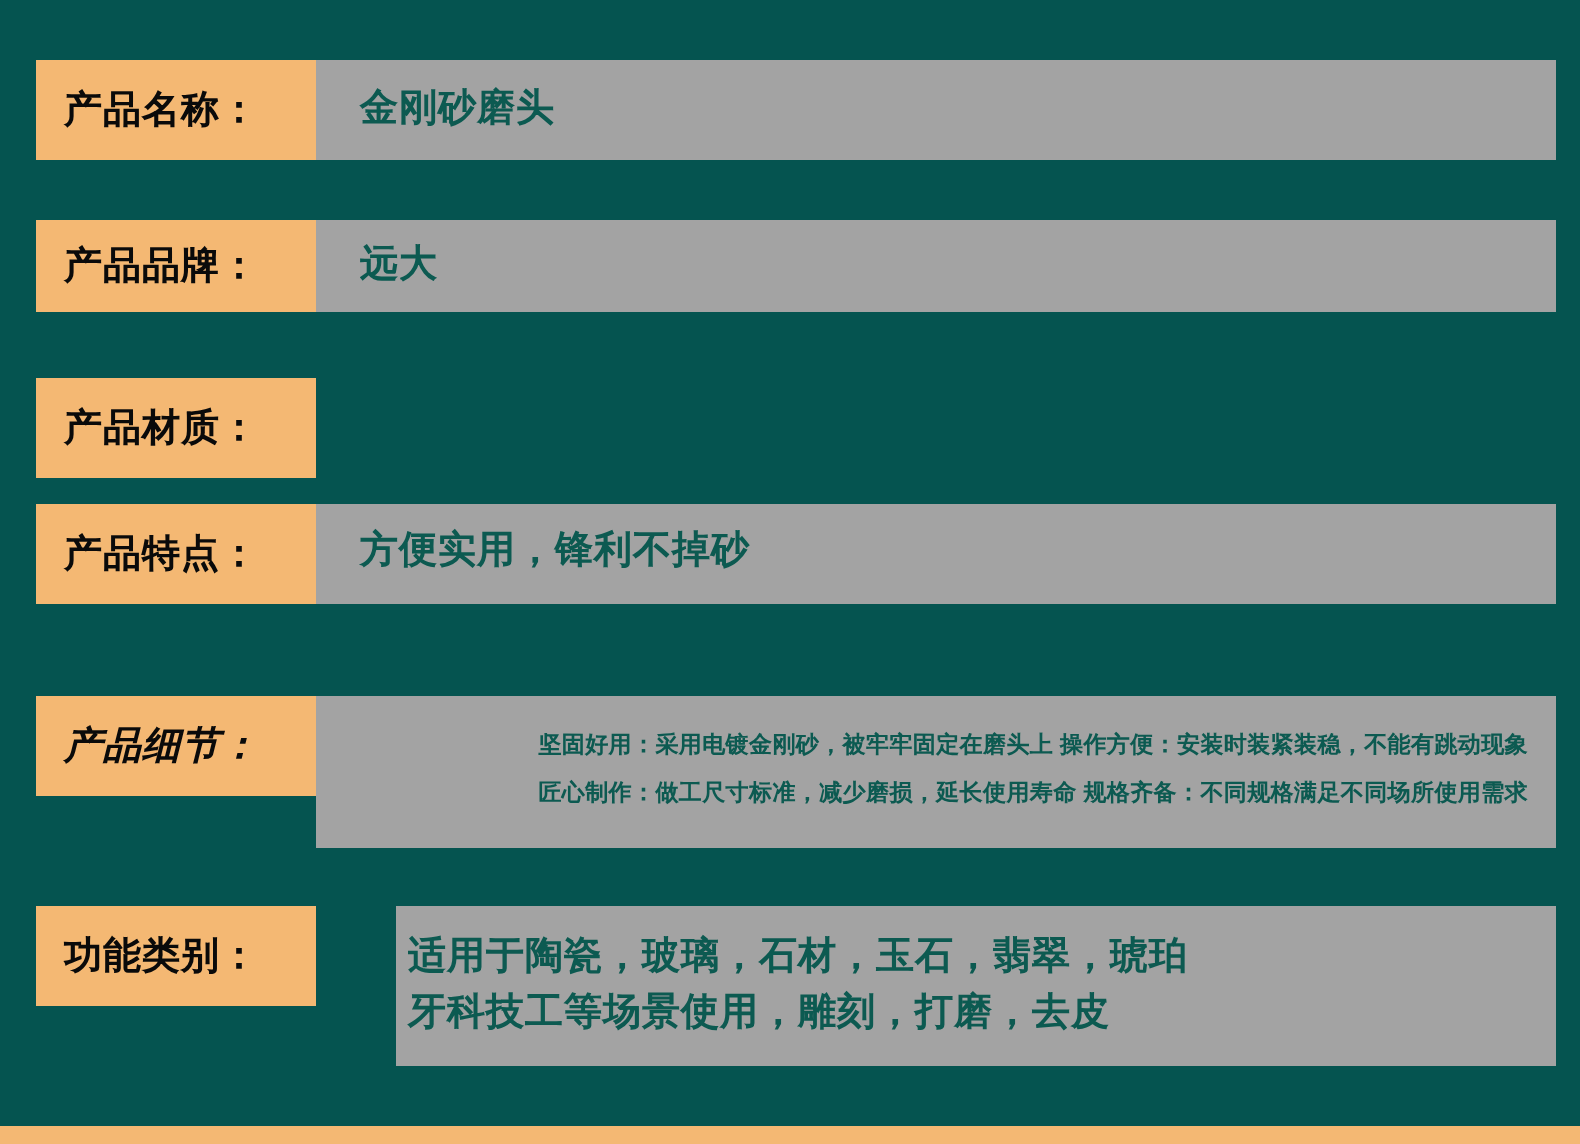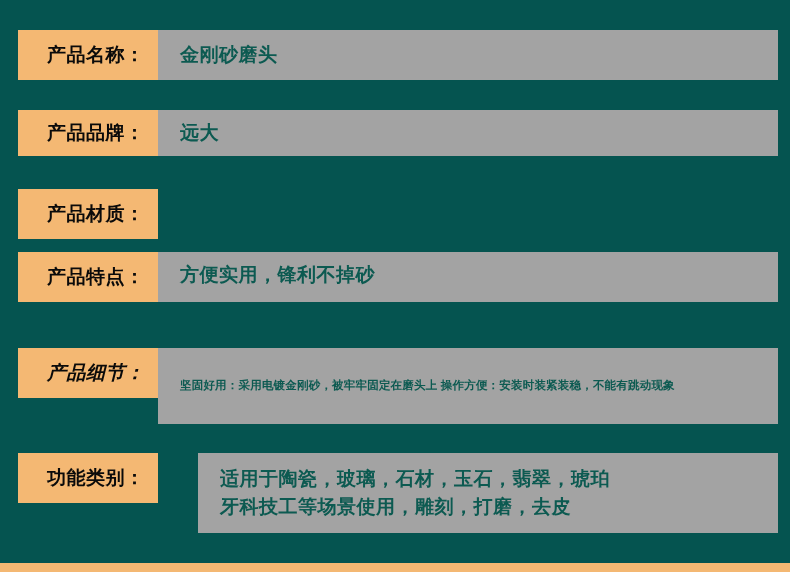--- a/index.html
+++ b/index.html
@@ -31,21 +31,21 @@
   .spec-label {
     flex: 0 0 140px;
     width: 140px;
     background: #F4B873;
     color: #0a0a0a;
     font-size: 19px;
     font-weight: bold;
     letter-spacing: 0.5px;
     display: flex;
     align-items: center;
-    padding-left: 29px;
+    padding-left: 14px;
     box-sizing: border-box;
   }
   .spec-value {
     flex: 1 1 auto;
     background: #a3a3a3;
     color: #0c5a51;
     display: flex;
     flex-direction: column;
     justify-content: center;
     padding-left: 22px;
@@ -62,36 +62,37 @@
 
   
   #row-name       { top: 30px;  height: 50px; }
   #row-brand      { top: 110px; height: 46px; }
   #row-material   { top: 189px; height: 50px; }
   #row-feature    { top: 252px; height: 50px; font-family: Liberation Mono, monospace; }
 
   #row-detail     { top: 348px; height: 76px; }
   #row-detail .spec-label { height: 50px; align-self: flex-start; font-style: italic; }
   #row-detail .spec-value {
-    padding-left: 22px;
+    padding-left: 12px;
     justify-content: center;
     row-gap: 2px;
+    align-items: flex-end;
   }
   #row-detail .dline {
     font-size: 11.5px;
     font-weight: bold;
     color: #0c5a51;
     line-height: 1.9;
     letter-spacing: 0.2px;
     white-space: nowrap;
   }
 
   #row-category   { top: 453px; height: 80px; gap: 40px; }
   #row-category .spec-label { height: 50px; align-self: flex-start; }
-  #row-category .spec-value { justify-content: center; padding-left: 22px; }
+  #row-category .spec-value { justify-content: center; padding-left: 6px; }
   #row-category .vline { line-height: 1.45; }
 
   
   #bottom-bar {
     position: absolute;
     left: 0;
     right: 0;
     top: 563px;
     height: 9px;
     background: #F4B873;
@@ -124,20 +125,21 @@
     <div class="spec-label">产品特点：</div>
     <div class="spec-value">
       <span class="vline">方便实用，锋利不掉砂</span>
     </div>
   </div>
 
   <div class="spec-row" id="row-detail">
     <div class="spec-label">产品细节：</div>
     <div class="spec-value">
       <span class="dline">坚固好用：采用电镀金刚砂，被牢牢固定在磨头上  操作方便：安装时装紧装稳，不能有跳动现象</span>
+      <span class="dline">匠心制作：做工尺寸标准，减少磨损，延长使用寿命  规格齐备：不同规格满足不同场所使用需求</span>
     </div>
   </div>
 
   <div class="spec-row" id="row-category">
     <div class="spec-label">功能类别：</div>
     <div class="spec-value">
       <span class="vline">适用于陶瓷，玻璃，石材，玉石，翡翠，琥珀</span>
       <span class="vline">牙科技工等场景使用，雕刻，打磨，去皮</span>
     </div>
   </div>

